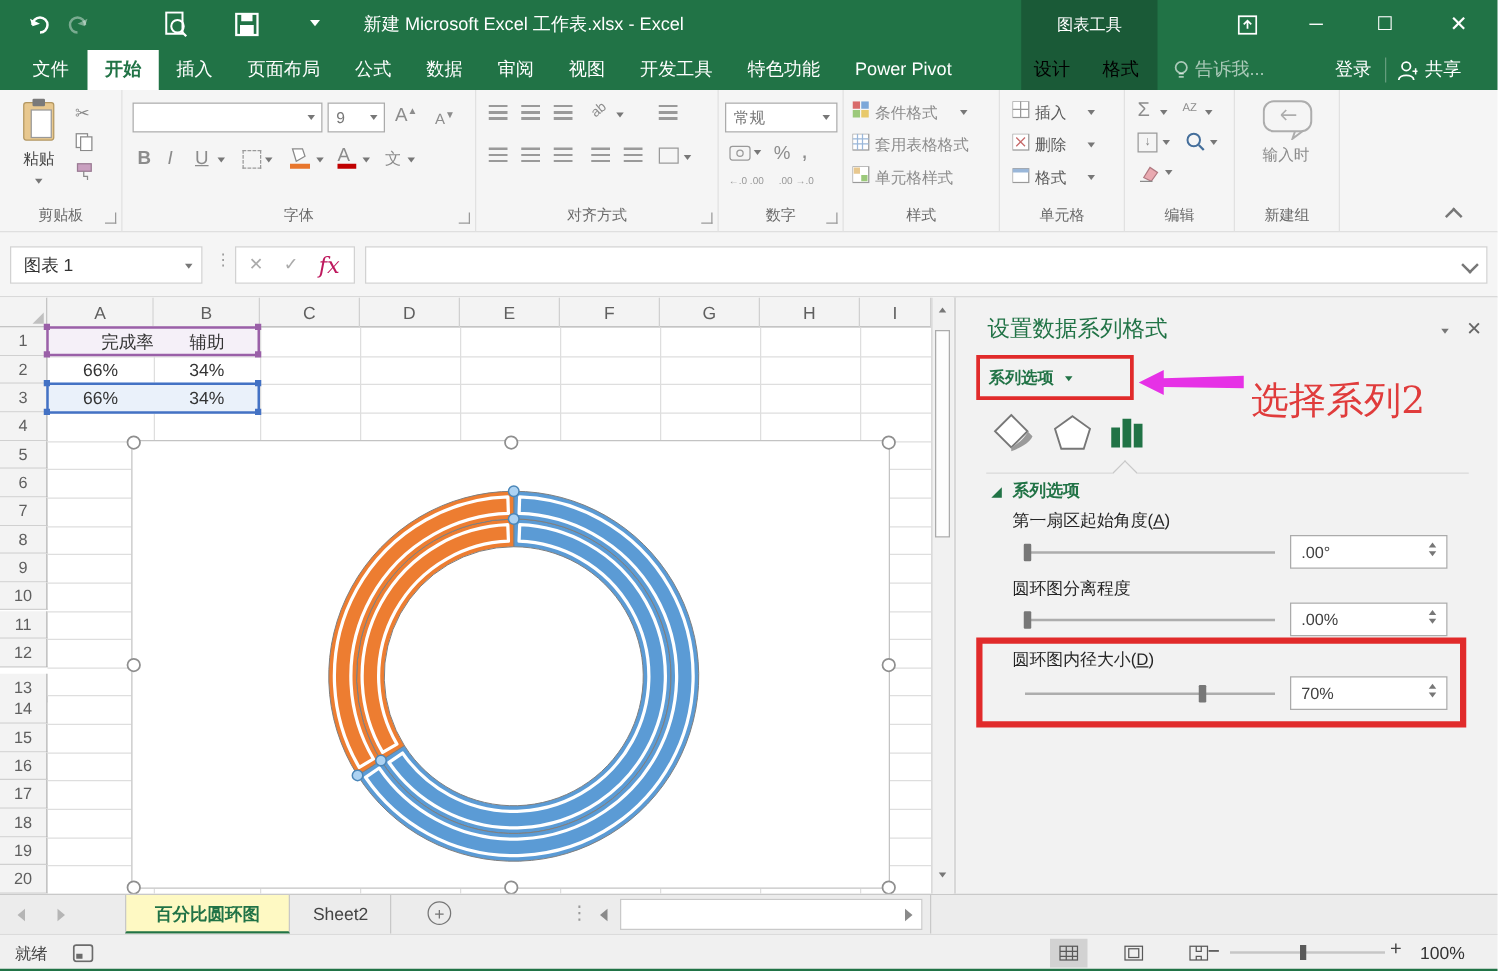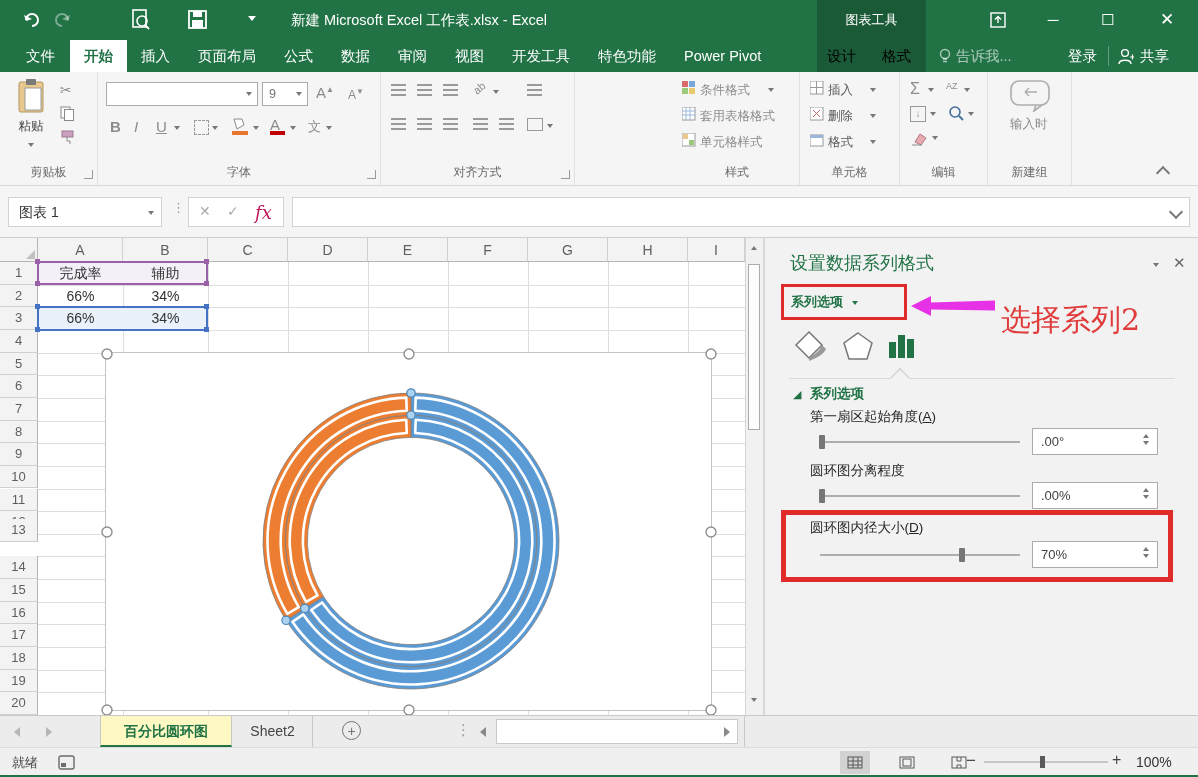--- a/index.html
+++ b/index.html
@@ -185,20 +185,34 @@
     <span class="a hlines" style="left:36px;top:46px"></span>
     <span class="a hlines" style="left:62px;top:46px"></span>
     <span class="a hlines" style="left:92px;top:46px"></span>
     <span class="a hlines" style="left:118px;top:46px"></span>
     <span class="a" style="left:146px;top:46px;width:14px;height:11px;border:1px solid #9a9a9a"></span>
     <span class="a tri-d" style="left:166px;top:52px"></span>
     <div class="a glabel">对齐方式</div>
     <span class="a lnch"></span>
   </div>
 
+  <div class="a group" style="left:575px;width:100px">
+    <div class="a combo" style="left:5px;top:10px;width:90px;height:24px"><span>常规</span><span class="tri-d"></span></div>
+    <svg class="a" style="left:8px;top:44px" width="18" height="13">
+      <rect x="1" y="1" width="16" height="11" rx="2" fill="none" stroke="#9a9a9a"></rect>
+        <circle cx="9" cy="6.5" r="2.5" fill="none" stroke="#9a9a9a"></circle>
+    </svg>
+    <span class="a tri-d" style="left:28px;top:48px"></span>
+    <div class="a gbtn" style="left:44px;top:42px;font-size:15px">%</div>
+    <div class="a gbtn" style="left:66px;top:38px;font-size:19px">,</div>
+    <div class="a mini" style="left:8px;top:68px">←.0 .00</div>
+    <div class="a mini" style="left:48px;top:68px">.00 →.0</div>
+    <div class="a glabel">数字</div>
+    <span class="a lnch"></span>
+  </div>
 
   <div class="a group" style="left:675px;width:125px">
     <svg class="a" style="left:7px;top:9px" width="14" height="14">
       <rect x="0" y="0" width="6" height="6" fill="#D96B6B"></rect>
         <rect x="7" y="0" width="6" height="6" fill="#7BA7D9"></rect>
         <rect x="0" y="7" width="6" height="6" fill="#9CC97B"></rect>
         <rect x="7" y="7" width="6" height="6" fill="#E8C96B"></rect>
     </svg>
     <div class="a gbtn" style="left:25px;top:10px">条件格式</div>
     <span class="a tri-d" style="left:93px;top:16px"></span>
@@ -306,21 +320,21 @@
       <div class="rowhead" style="position: absolute; top: 69.3px; height: 22.65px; line-height: 22.65px;">3</div>
       <div class="rowhead" style="position: absolute; top: 91.95px; height: 22.65px; line-height: 22.65px;">4</div>
       <div class="rowhead" style="position: absolute; top: 114.6px; height: 22.65px; line-height: 22.65px;">5</div>
       <div class="rowhead" style="position: absolute; top: 137.25px; height: 22.65px; line-height: 22.65px;">6</div>
       <div class="rowhead" style="position: absolute; top: 159.9px; height: 22.65px; line-height: 22.65px;">7</div>
       <div class="rowhead" style="position: absolute; top: 182.55px; height: 22.65px; line-height: 22.65px;">8</div>
       <div class="rowhead" style="position: absolute; top: 205.2px; height: 22.65px; line-height: 22.65px;">9</div>
       <div class="rowhead" style="position: absolute; top: 227.85px; height: 22.65px; line-height: 22.65px;">10</div>
       <div class="rowhead" style="position: absolute; top: 250.5px; height: 22.65px; line-height: 22.65px;">11</div>
       <div class="rowhead" style="position: absolute; top: 273.15px; height: 22.65px; line-height: 22.65px;">12</div>
-      <div class="rowhead" style="position: absolute; top: 281px; height: 22.65px; line-height: 22.65px;">13</div>
+      <div class="rowhead" style="position: absolute; top: 301px; height: 22.65px; line-height: 22.65px;">13</div>
       <div class="rowhead" style="position: absolute; top: 318.45px; height: 22.65px; line-height: 22.65px;">14</div>
       <div class="rowhead" style="position: absolute; top: 341.1px; height: 22.65px; line-height: 22.65px;">15</div>
       <div class="rowhead" style="position: absolute; top: 363.75px; height: 22.65px; line-height: 22.65px;">16</div>
       <div class="rowhead" style="position: absolute; top: 386.4px; height: 22.65px; line-height: 22.65px;">17</div>
       <div class="rowhead" style="position: absolute; top: 409.05px; height: 22.65px; line-height: 22.65px;">18</div>
       <div class="rowhead" style="position: absolute; top: 431.7px; height: 22.65px; line-height: 22.65px;">19</div>
       <div class="rowhead" style="position: absolute; top: 454.35px; height: 22.65px; line-height: 22.65px;">20</div>
       <div class="gl" style="position: absolute; left: 123px; top: 24px; width: 1px; height: 453px;"></div>
       <div class="gl" style="position: absolute; left: 208px; top: 24px; width: 1px; height: 453px;"></div>
       <div class="gl" style="position: absolute; left: 288px; top: 24px; width: 1px; height: 453px;"></div>
@@ -348,21 +362,21 @@
       <div class="gl" style="position: absolute; left: 38px; top: 386.4px; width: 707px; height: 1px;"></div>
       <div class="gl" style="position: absolute; left: 38px; top: 409.05px; width: 707px; height: 1px;"></div>
       <div class="gl" style="position: absolute; left: 38px; top: 431.7px; width: 707px; height: 1px;"></div>
       <div class="gl" style="position: absolute; left: 38px; top: 454.35px; width: 707px; height: 1px;"></div>
     </div>
 
   <div class="a" style="left:37px;top:23px;width:171px;height:24px;background:#F5F0F8;border:2px solid #9A60A8;box-sizing:border-box;z-index:2"></div>
 
   <div class="a" style="left:37px;top:68px;width:171px;height:25px;background:#EAF1FA;border:2px solid #4472C4;box-sizing:border-box;z-index:2"></div>
   <div id="cell-layer" class="a" style="left:0;top:0;width:763px;height:477px;z-index:3">
-      <div class="cellv" style="position: absolute; left: 38px; top: 24px; width: 85px; height: 14px; line-height: 22.65px;">完成率</div>
+      <div class="cellv" style="position: absolute; left: 38px; top: 24px; width: 85px; height: 14px; line-height: 22.65px; text-align: right;">完成率</div>
       <div class="cellv" style="position: absolute; left: 123px; top: 24px; width: 85px; height: 22.65px; line-height: 22.65px;">辅助</div>
       <div class="cellv" style="position: absolute; left: 38px; top: 46.65px; width: 85px; height: 22.65px; line-height: 22.65px;">66%</div>
       <div class="cellv" style="position: absolute; left: 123px; top: 46.65px; width: 85px; height: 22.65px; line-height: 22.65px;">34%</div>
       <div class="cellv" style="position: absolute; left: 38px; top: 69.3px; width: 85px; height: 22.65px; line-height: 22.65px;">66%</div>
       <div class="cellv" style="position: absolute; left: 123px; top: 69.3px; width: 85px; height: 22.65px; line-height: 22.65px;">34%</div>
       <div style="position: absolute; left: 35px; top: 21px; width: 5px; height: 5px; background: rgb(154, 96, 168);"></div>
       <div style="position: absolute; left: 204px; top: 21px; width: 5px; height: 5px; background: rgb(154, 96, 168);"></div>
       <div style="position: absolute; left: 35px; top: 43px; width: 5px; height: 5px; background: rgb(154, 96, 168);"></div>
       <div style="position: absolute; left: 204px; top: 43px; width: 5px; height: 5px; background: rgb(154, 96, 168);"></div>
       <div style="position: absolute; left: 35px; top: 66px; width: 5px; height: 5px; background: rgb(68, 114, 196);"></div>

